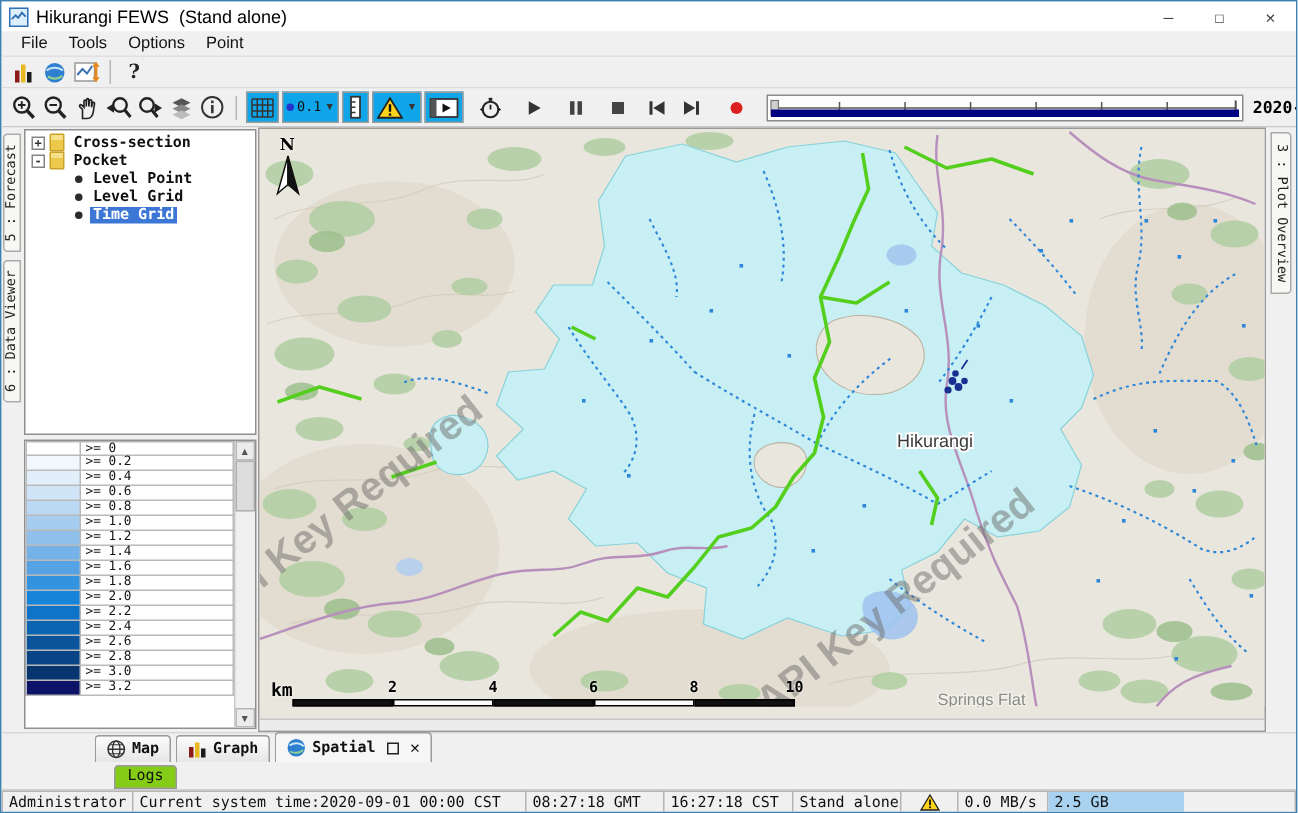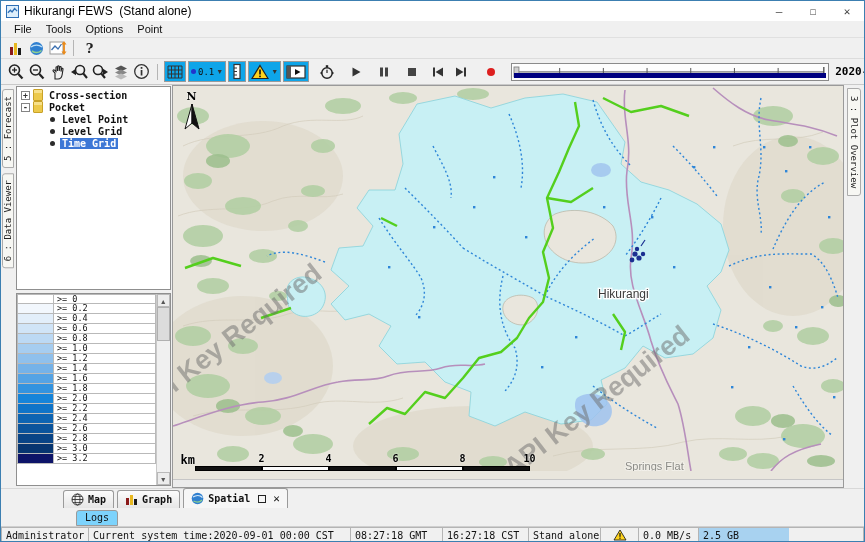--- a/index.html
+++ b/index.html
@@ -108,21 +108,21 @@
   .tabrow { height:20px; background:#f0f0f0; display:flex; align-items:flex-end; padding-left:62px; border-top:1px solid #d8d8d8; }
   .btab { height:18px; display:flex; align-items:center; border:1px solid #9a9a9a; border-bottom:none;
           border-radius:3px 3px 0 0; background:linear-gradient(#fcfcfc,#e6e6e6); padding:0 7px; margin-right:3px;
           font-size:10px; font-weight:bold; font-family:"DejaVu Sans Mono", monospace; color:#111; }
   .btab.active { background:#f6f6f6; height:20px; }
   .btab .ticon { margin-right:4px; display:flex; }
   .tab-max { width:8px; height:8px; border:1.5px solid #222; margin-left:8px; }
   .tab-close { font-size:11px; font-weight:bold; color:#111; margin-left:7px; }
 
   .logsrow { height:18px; background:#f0f0f0; display:flex; align-items:flex-end; padding-left:75px; }
-  .logs-btn { height:16px; border:1px solid #9a9a9a; border-radius:3px 3px 0 0; background:#7dd3fc;
+  .logs-btn { height:16px; border:1px solid #9a9a9a; border-radius:3px 3px 0 0; background:#84cc16;
               font-size:10px; font-family:"DejaVu Sans Mono", monospace; color:#111; padding:1px 8px 0 8px; }
 
   
   .statusbar { height:17px; background:#f0f0f0; display:flex; border-top:1px solid #cfcfcf; }
   .st-cell { border:1px solid #b4b4b4; border-left:none; font-size:10px; font-family:"DejaVu Sans Mono", monospace;
              color:#111; display:flex; align-items:center; padding:0 4px; white-space:pre; overflow:hidden; }
   .st-cell:first-child { border-left:1px solid #b4b4b4; }
   .st-mem { background:linear-gradient(to right, #a8d2f0 0 55%, #f0f0f0 55%); }
 
   .wm { font-family:"Liberation Sans", sans-serif; }

